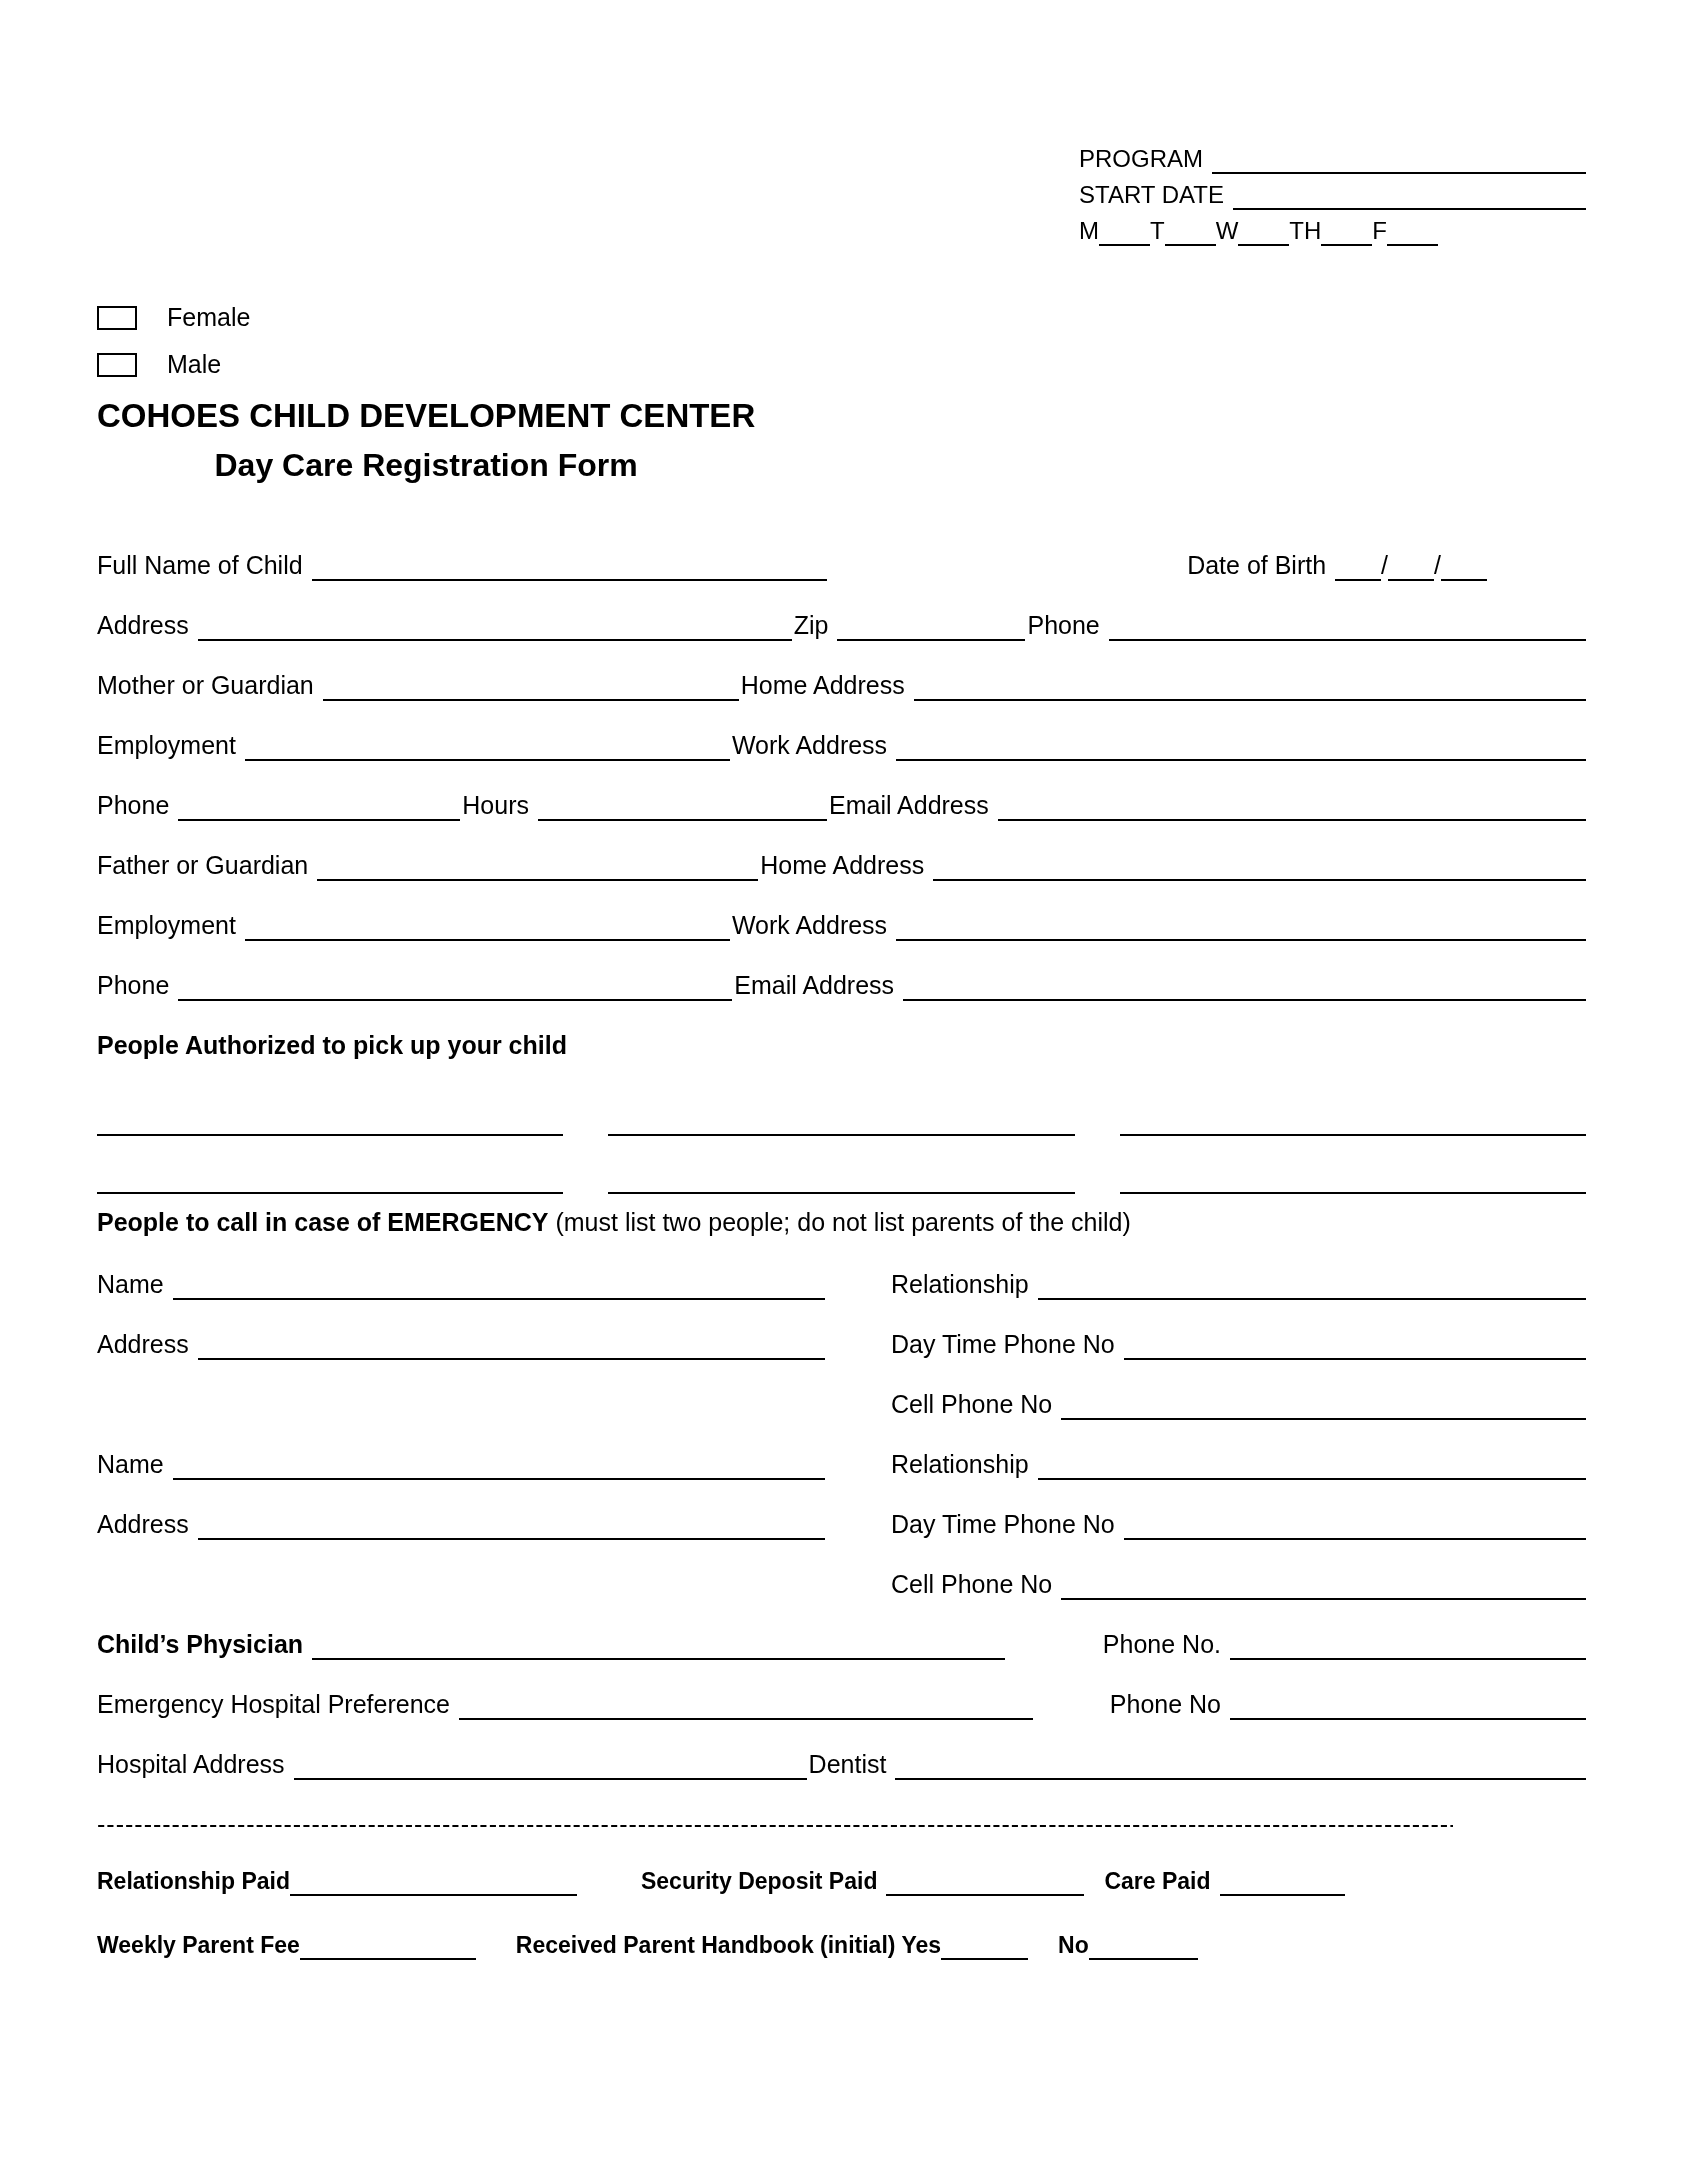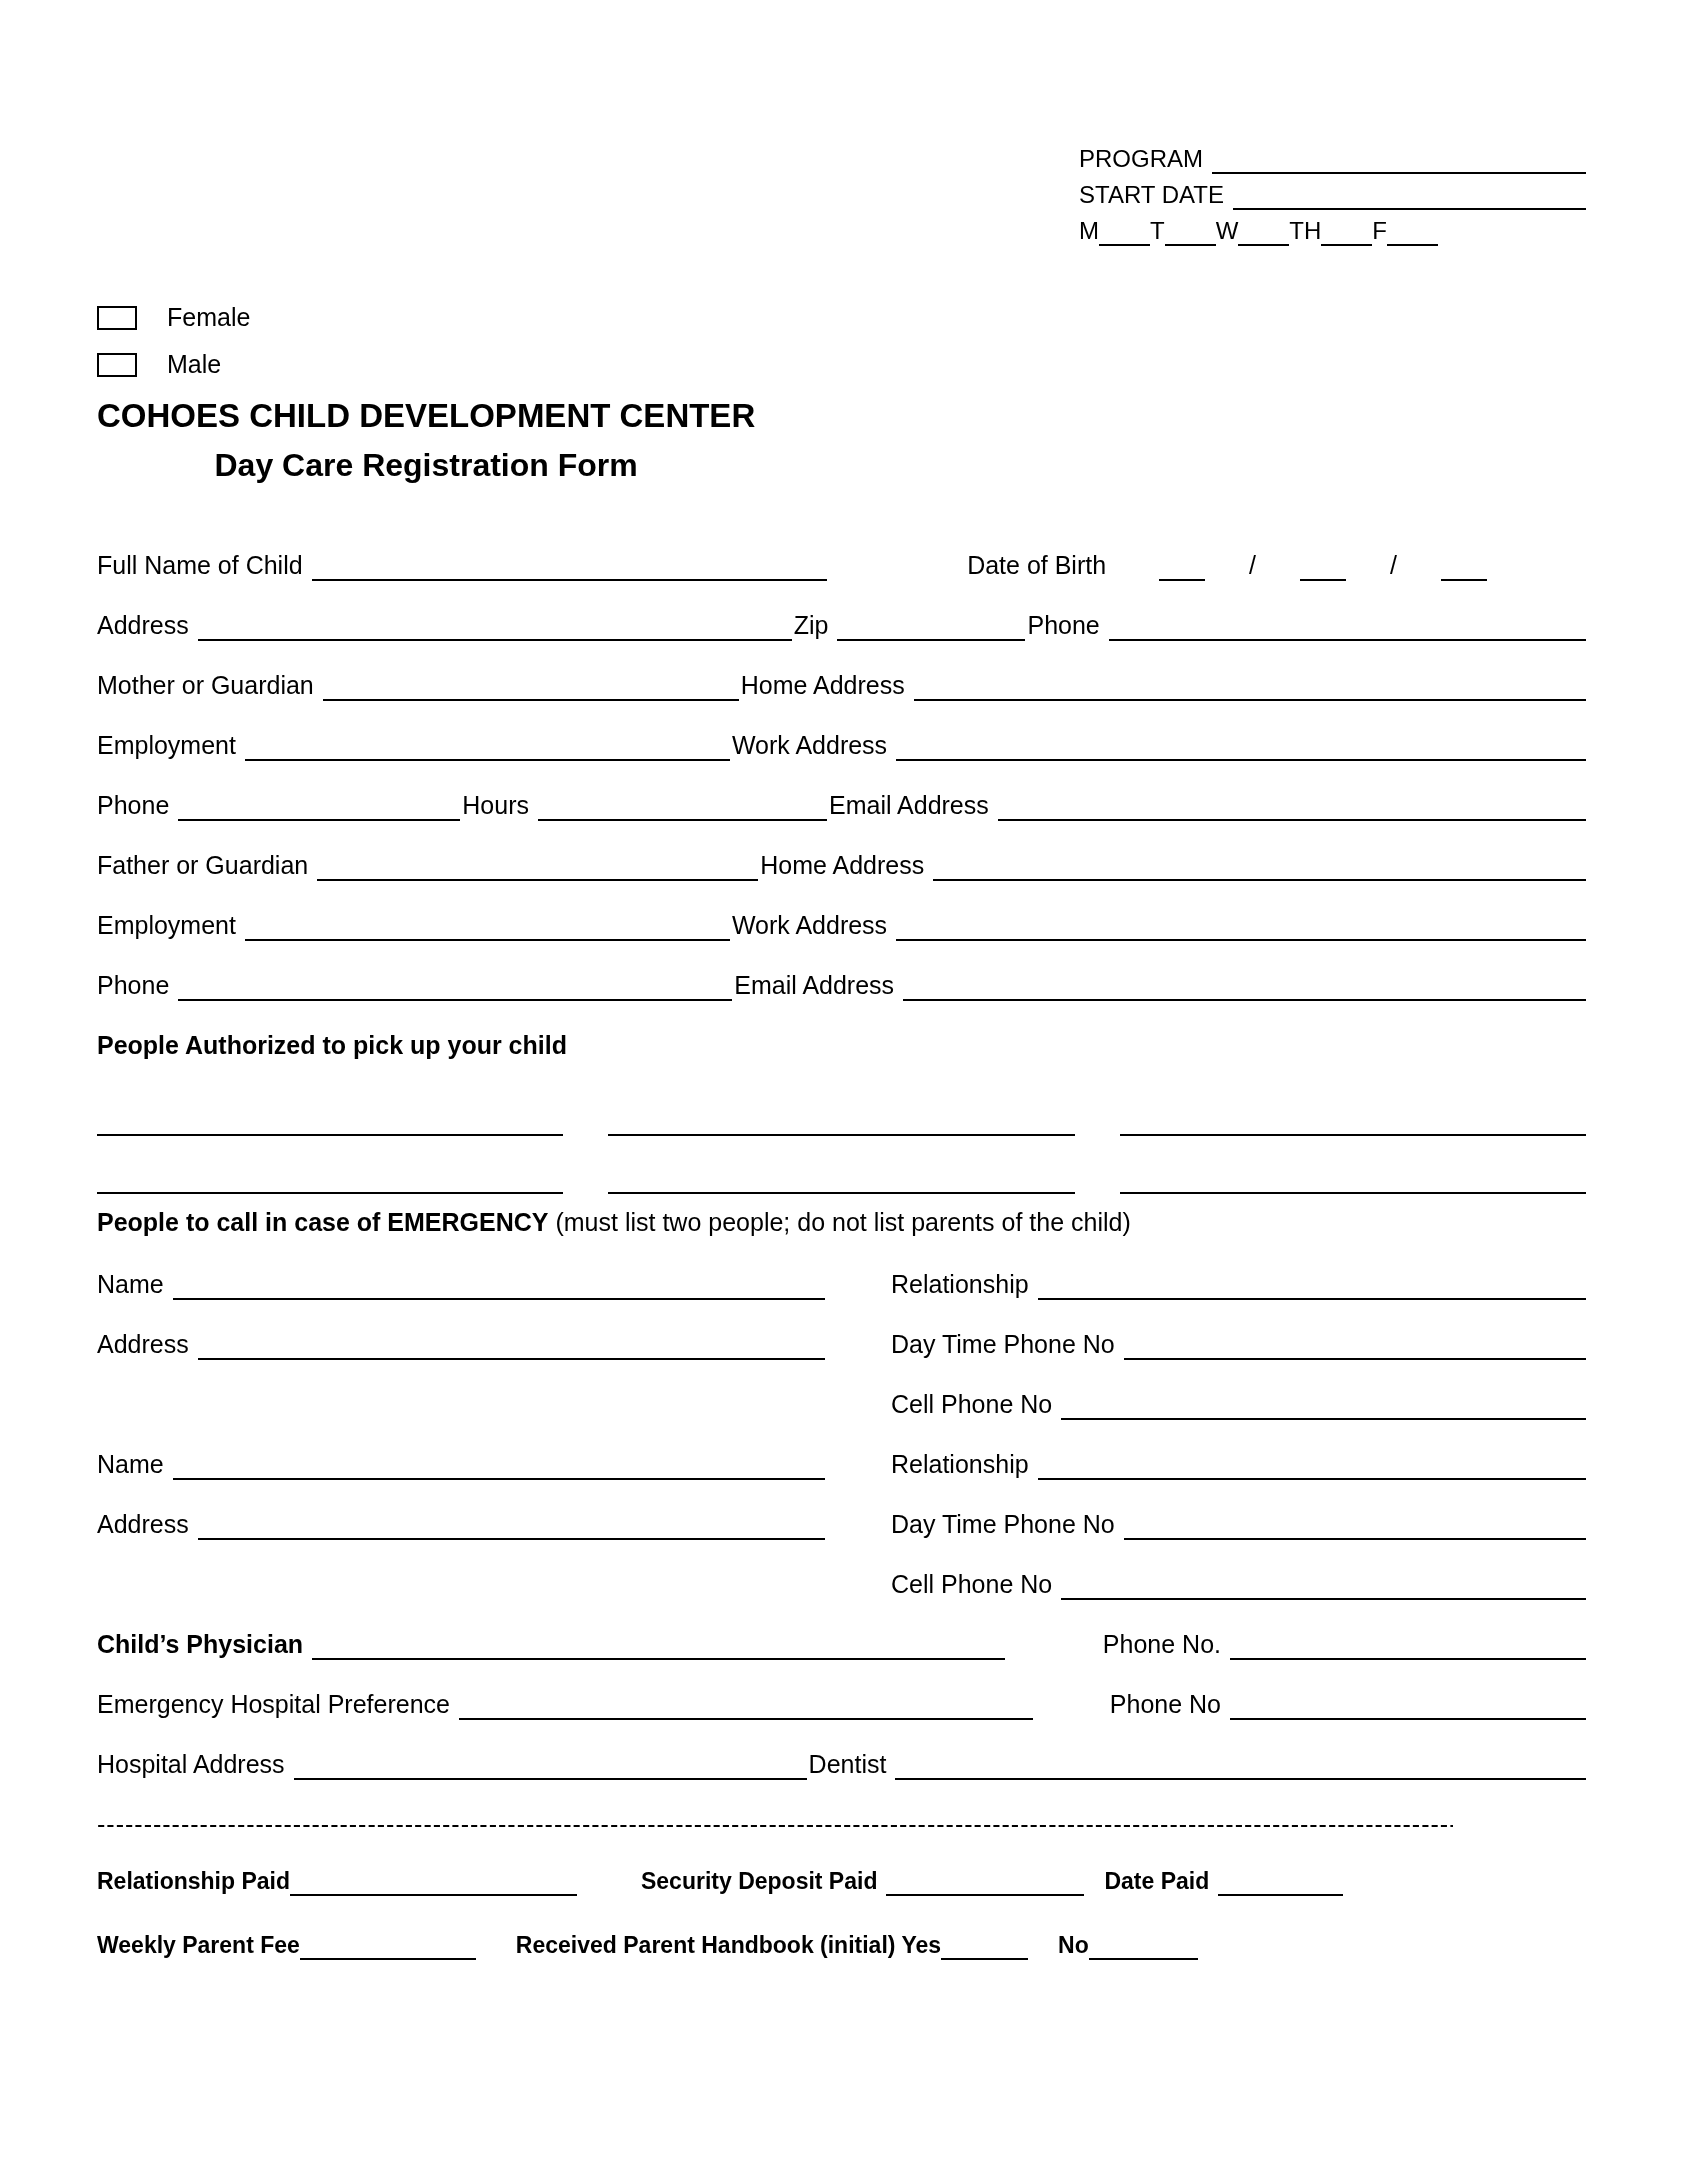--- a/index.html
+++ b/index.html
@@ -109,21 +109,21 @@
     </div>
     <div class="title-block">
       <div class="title1">COHOES CHILD DEVELOPMENT CENTER</div>
       <div class="title2">Day Care Registration Form</div>
     </div>
   </div>
 
   <div class="row">
     <span class="lbl">Full Name of Child</span>
     <span class="blank" style="width:515px;"></span>
-    <span class="phone-group" style="margin-right:99px;gap:44px;">
+    <span class="phone-group" style="margin-right:99px;">
       <span class="lbl">Date of Birth</span>
       <span class="blank" style="width:46px;"></span>
       <span>/</span>
       <span class="blank" style="width:46px;"></span>
       <span>/</span>
       <span class="blank" style="width:46px;"></span>
     </span>
   </div>
 
   <div class="row">
@@ -280,21 +280,21 @@
 
   <div class="dashes">------------------------------------------------------------------------------------------------------------------------------------------------------------</div>
 
   <div class="pay-row pay-1">
     <span>Relationship Paid</span>
     <span class="blank" style="width:287px;"></span>
     <span style="width:64px;"></span>
     <span class="lbl">Security Deposit Paid</span>
     <span class="blank" style="width:198px;"></span>
     <span style="width:20px;"></span>
-    <span class="lbl">Date Paid</span>
+    <span class="lbl">Care Paid</span>
     <span class="blank" style="width:125px;"></span>
   </div>
 
   <div class="pay-row">
     <span>Weekly Parent Fee</span>
     <span class="blank" style="width:176px;"></span>
     <span style="width:40px;"></span>
     <span>Received Parent Handbook (initial) Yes</span>
     <span class="blank" style="width:87px;"></span>
     <span style="width:30px;"></span>

